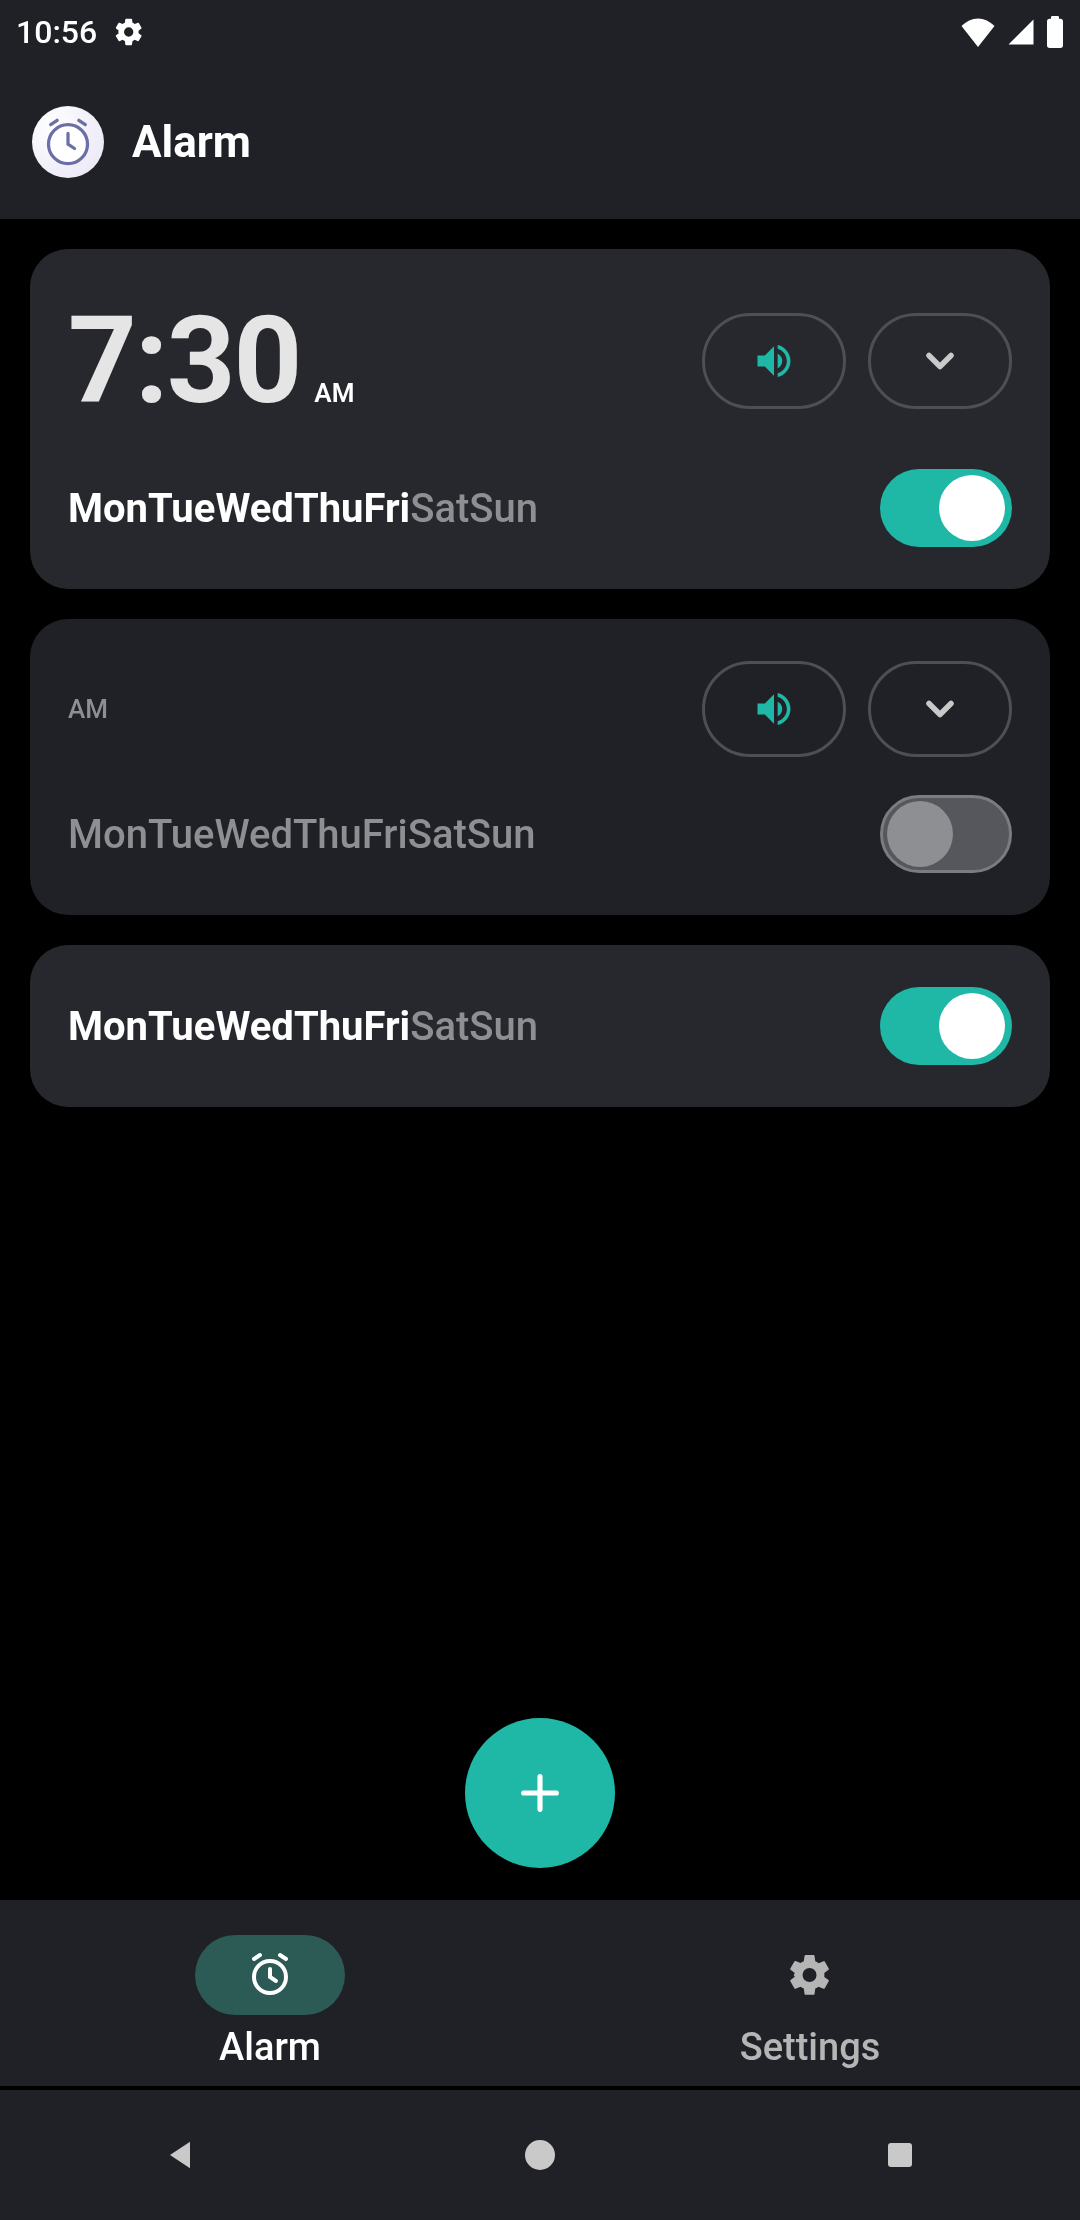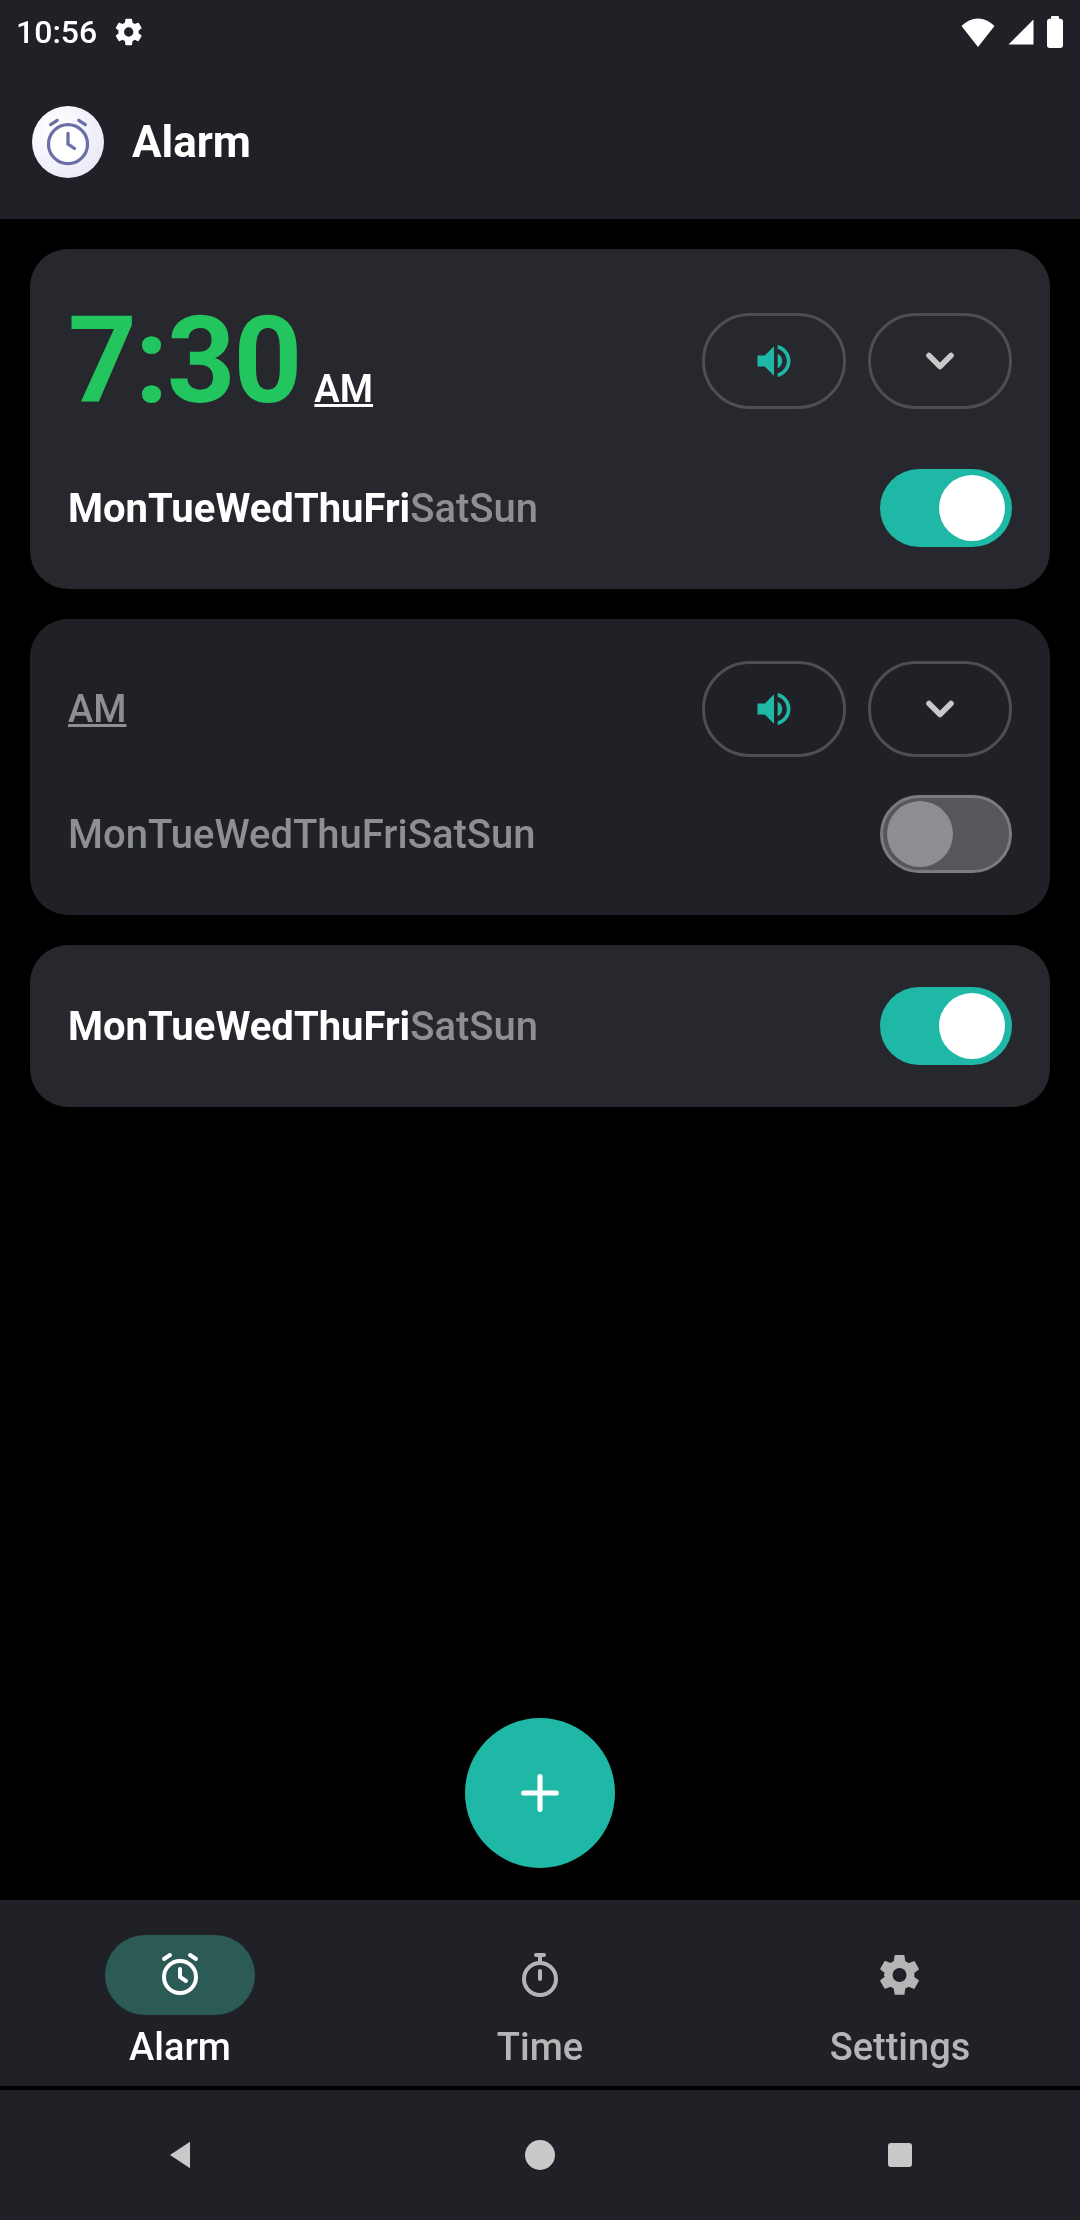--- a/index.html
+++ b/index.html
@@ -13,23 +13,23 @@
   .app-header-icon { width: 72px; height: 72px; border-radius: 36px; background: radial-gradient(circle at 30% 30%, #fff, #e6e4f5); display: flex; align-items: center; justify-content: center; }
   .app-header-title { color: #fff; font-size: 44px; font-weight: 700; }
 
   .alarm-list { background: #000; padding: 30px 30px 0 30px; display: flex; flex-direction: column; gap: 30px; }
 
   .alarm-card { background: #26282d; border-radius: 38px; padding: 42px 38px; display: flex; flex-direction: column; gap: 38px; }
   .alarm-card.inactive { background: #1f2126; }
 
   .alarm-row { display: flex; align-items: center; justify-content: space-between; }
   .time-group { display: flex; align-items: baseline; gap: 14px; }
-  .time-value { font-size: 120px; font-weight: 700; color: #22c55e; letter-spacing: -2px; }
+  .time-value { font-size: 120px; font-weight: 700; color: #e5e5e5; letter-spacing: -2px; }
   .time-value.dim { color: #8e8f92; font-weight: 500; }
-  .time-ampm { font-size: 38px; font-weight: 600; color: #fff; text-decoration: underline; }
+  .time-ampm { font-size: 26px; font-weight: 600; color: #fff; }
   .time-ampm.dim { color: #8e8f92; font-weight: 500; }
 
   .pill-group { display: flex; gap: 22px; }
   .pill-btn { width: 144px; height: 96px; border-radius: 48px; border: 3px solid #4d4f54; background: transparent; display: flex; align-items: center; justify-content: center; }
 
   .days-row { display: flex; align-items: center; justify-content: space-between; }
   .days { display: flex; font-size: 40px; }
   .day-on { color: #fff; font-weight: 700; }
   .day-off { color: #8e8f92; font-weight: 500; }
   .days.dim .day-on, .days.dim .day-off { color: #8e8f92; font-weight: 500; }
@@ -212,31 +212,20 @@
             <path d="M12 9v4l3 2" stroke="#fff" stroke-width="2" fill="none" stroke-linecap="round"></path>
             <path d="M4 4l3-2M20 4l-3-2" stroke="#fff" stroke-width="2" fill="none" stroke-linecap="round"></path>
           </svg>
       </span>
     </div>
     <span>Alarm</span>
   </div>
   <div class="nav-item">
     <div class="nav-icon-wrap">
       <span>
-        <svg width="48" height="48" viewBox="0 0 24 24" fill="none" stroke="#b5b5b5" stroke-width="2">
-            <circle cx="12" cy="14" r="8"></circle>
-            <path d="M12 10v4M10 2h4M12 2v4" stroke-linecap="round"></path>
-          </svg>
-      </span>
-    </div>
-    <span>Time</span>
-  </div>
-  <div class="nav-item">
-    <div class="nav-icon-wrap">
-      <span>
         <svg width="48" height="48" viewBox="0 0 24 24" fill="#b5b5b5">
             <path d="M19.14,12.94a7,7,0,0,0,.05-.94,7,7,0,0,0-.05-.94l2.11-1.65a.5.5,0,0,0,.12-.64l-2-3.46a.5.5,0,0,0-.61-.22l-2.49,1a7,7,0,0,0-1.63-.94l-.38-2.65A.5.5,0,0,0,13.77,2H9.77a.5.5,0,0,0-.49.42L8.9,5.07a7,7,0,0,0-1.63.94l-2.49-1a.5.5,0,0,0-.61.22l-2,3.46a.5.5,0,0,0,.12.64L4.4,11a7,7,0,0,0-.5.94,7,7,0,0,0,.5.94L2.29,14.53a.5.5,0,0,0-.12.64l2,3.46a.5.5,0,0,0,.61.22l2.49-1a7,7,0,0,0,1.63.94l.38,2.65a.5.5,0,0,0,.49.42h4a.5.5,0,0,0,.49-.42l.38-2.65a7,7,0,0,0,1.63-.94l2.49,1a.5.5,0,0,0,.61-.22l2-3.46a.5.5,0,0,0-.12-.64ZM11.77,15.5A3.5,3.5,0,1,1,15.27,12,3.5,3.5,0,0,1,11.77,15.5Z"></path>
           </svg>
       </span>
     </div>
     <span>Settings</span>
   </div>
 </div>
 
 <div class="sys-nav">

